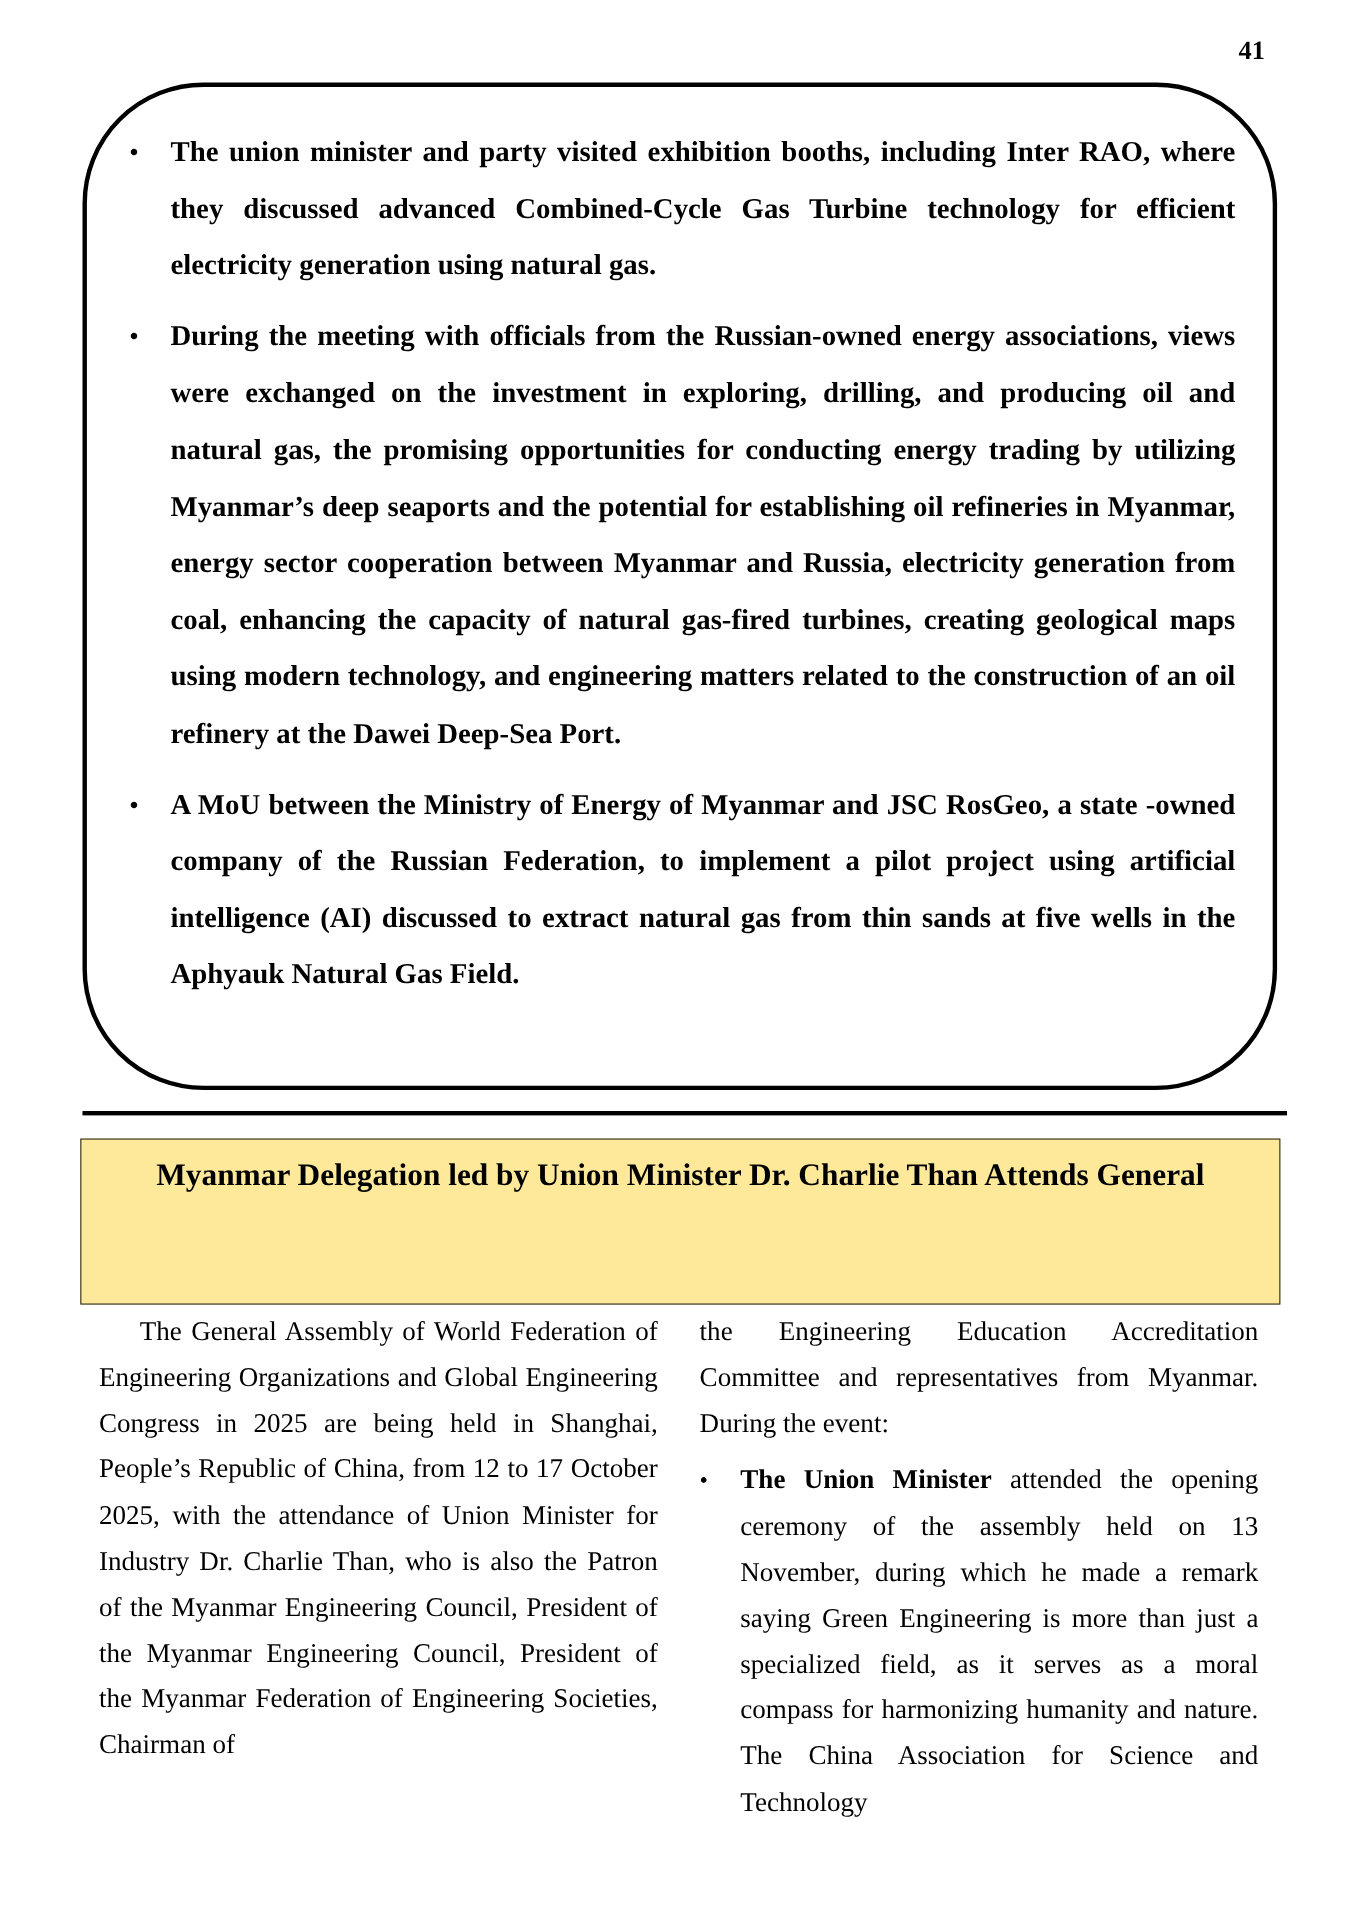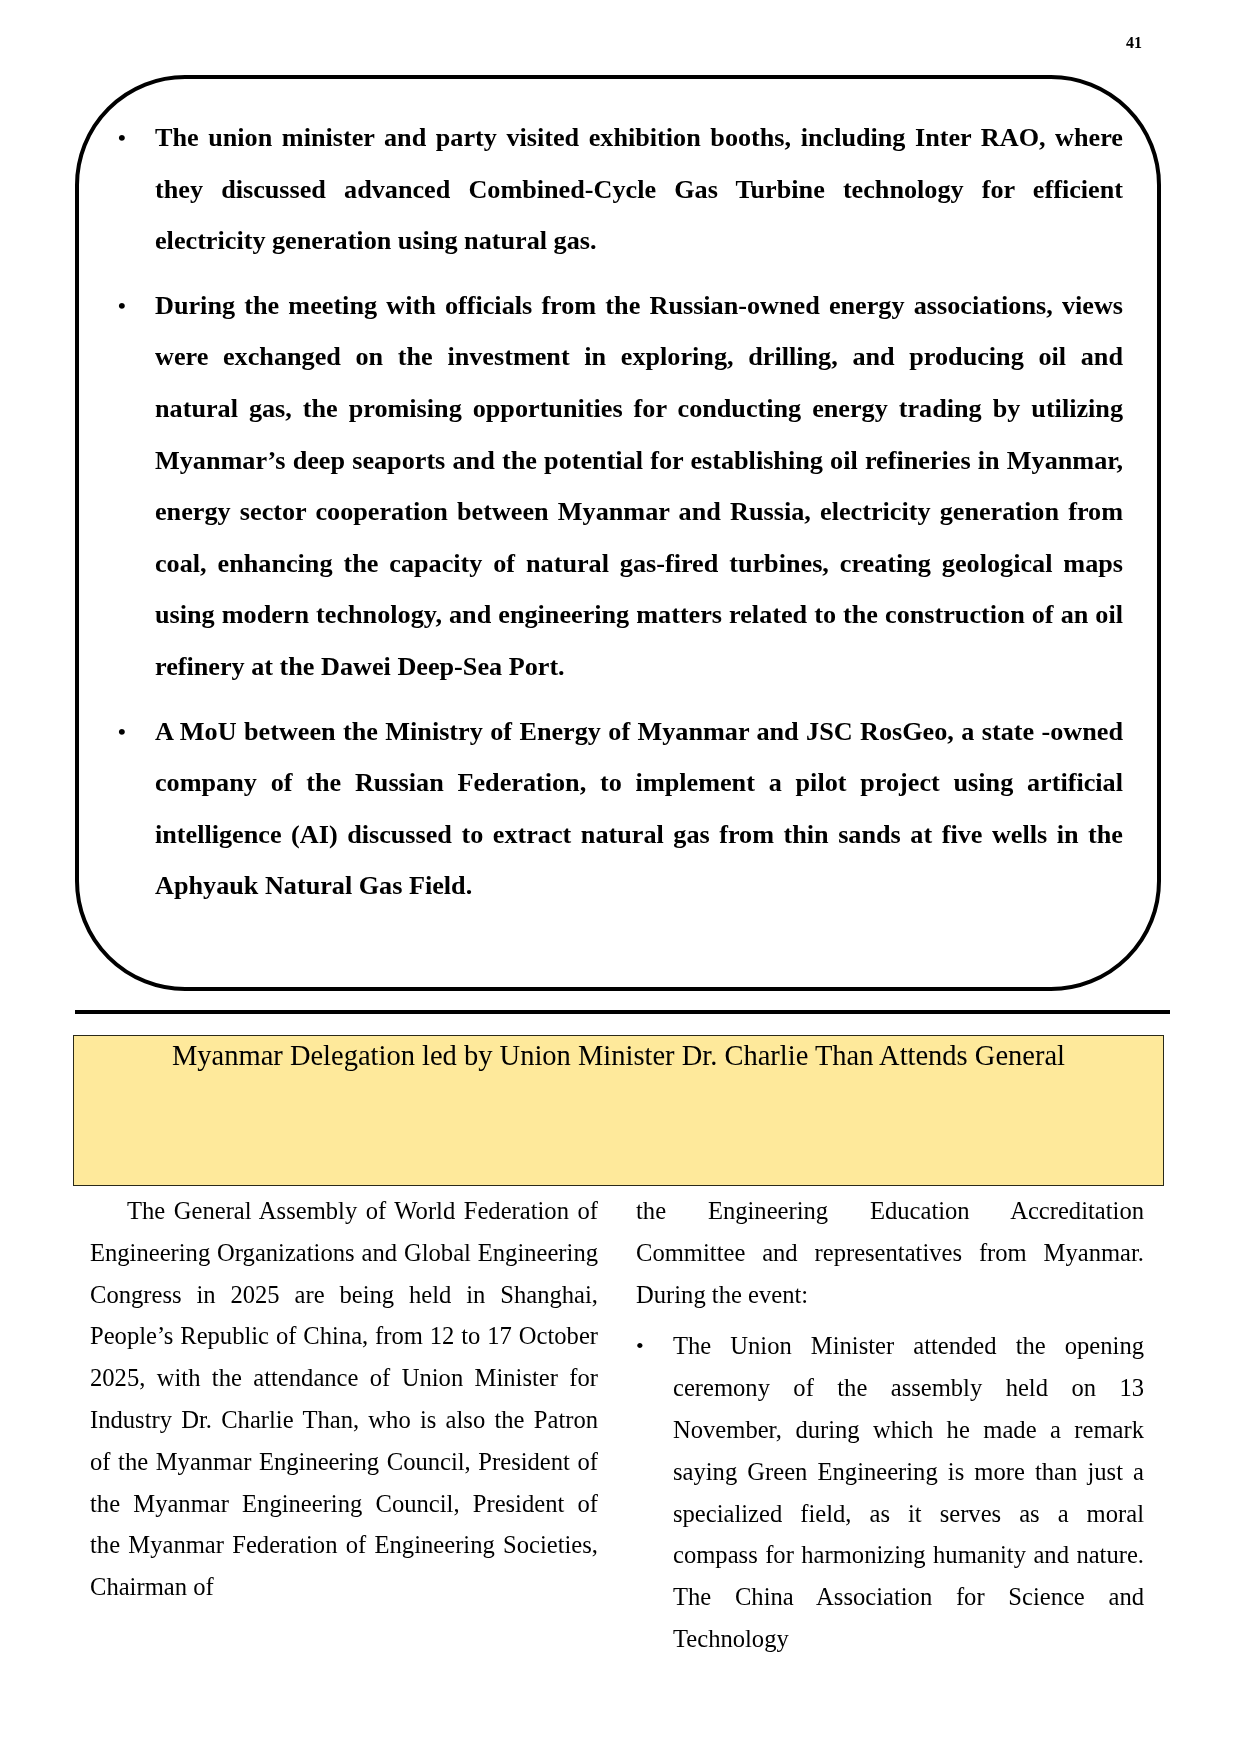--- a/index.html
+++ b/index.html
@@ -1,37 +1,37 @@
 <!DOCTYPE html>
 <html><head>
 <meta charset="utf-8">
 <style>
   html, body { margin: 0; padding: 0; background: #ffffff; }
   body { width: 1241px; height: 1755px; position: relative; overflow: hidden;
          font-family: "Liberation Serif", "DejaVu Serif", serif; color: #000; }
-  .page-number { position: absolute; left: 1126px; top: 34px; font-size: 16px; font-weight: bold; }
+  .page-number { position: absolute; left: 1126px; top: 34px; font-size: 24px; font-weight: bold; }
   .callout-box { position: absolute; left: 75px; top: 75px; width: 1086px; height: 916px;
                  border: 4px solid #000; border-radius: 110px; box-sizing: border-box; }
   .callout-list { position: absolute; left: 118px; top: 112px; width: 1005px; margin: 0; padding: 0; list-style: none; }
   .callout-item { position: relative; padding-left: 37px; font-weight: bold; font-size: 26.2px;
                   line-height: 51.6px; text-align: justify; margin-bottom: 13px; }
   .callout-item .bullet { position: absolute; left: 0; top: 0; font-size: 22px; }
   .rule { position: absolute; left: 75px; top: 1010px; width: 1095px; height: 4px; background: #000; }
   .banner { position: absolute; left: 73px; top: 1035px; width: 1091px; height: 151px; box-sizing: border-box;
             background: #FEE99B; border: 1.5px solid #2a2a1a; text-align: center;
-            font-weight: normal; font-size: 28.5px; line-height: 40.5px; }
+            font-weight: bold; font-size: 28.5px; line-height: 40.5px; padding-top: 13px; }
   .col { position: absolute; top: 1190px; font-size: 24.6px; line-height: 41.8px; text-align: justify; }
   .col-left { left: 90px; width: 508px; }
   .col-right { left: 636px; width: 508px; }
   .para { margin: 0; }
   .indent { text-indent: 37px; }
   .body-list { list-style: none; margin: 10px 0 0 0; padding: 0; }
   .body-item { position: relative; padding-left: 37px; }
   .body-item .bullet { position: absolute; left: 0; top: 0; font-size: 22px; }
-  .strong { font-weight: normal; }
+  .strong { font-weight: bold; }
   .hyph { display: block; }
 </style>
 </head>
 <body>
 
 <div class="page-number">41</div>
 
 <div class="callout-box"></div>
 <ul class="callout-list">
   <li class="callout-item">

